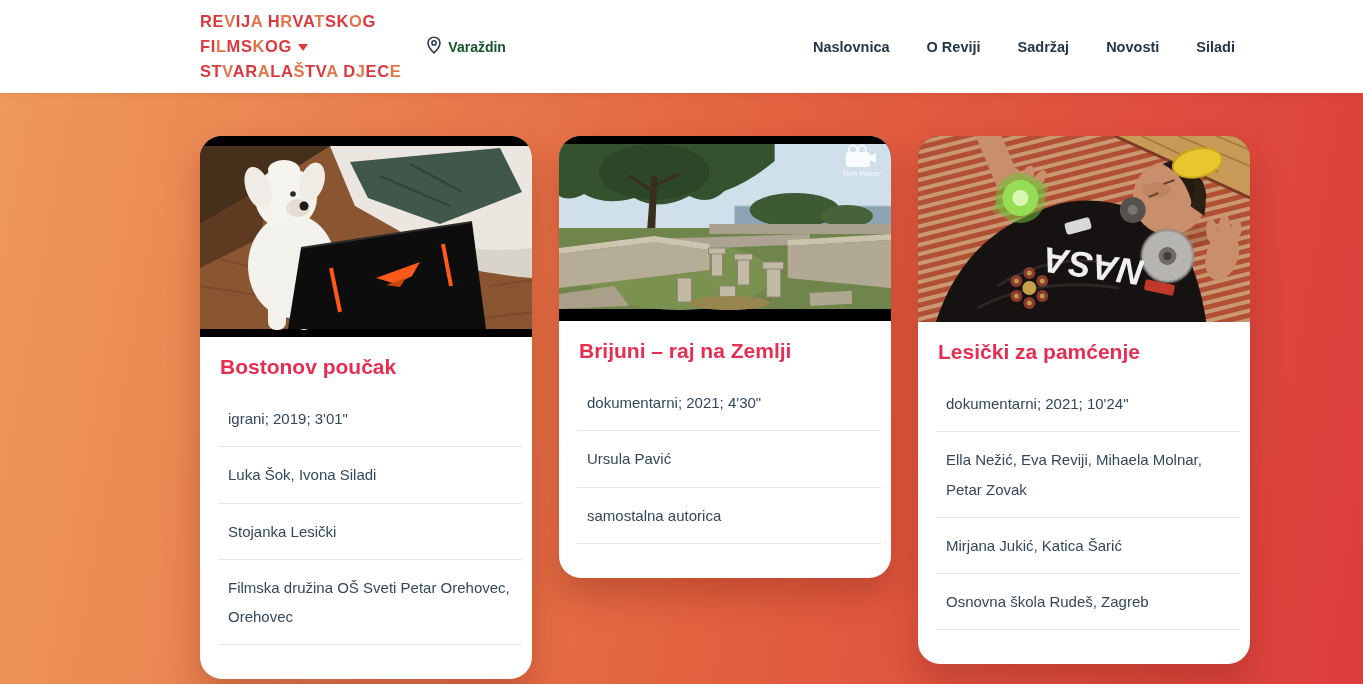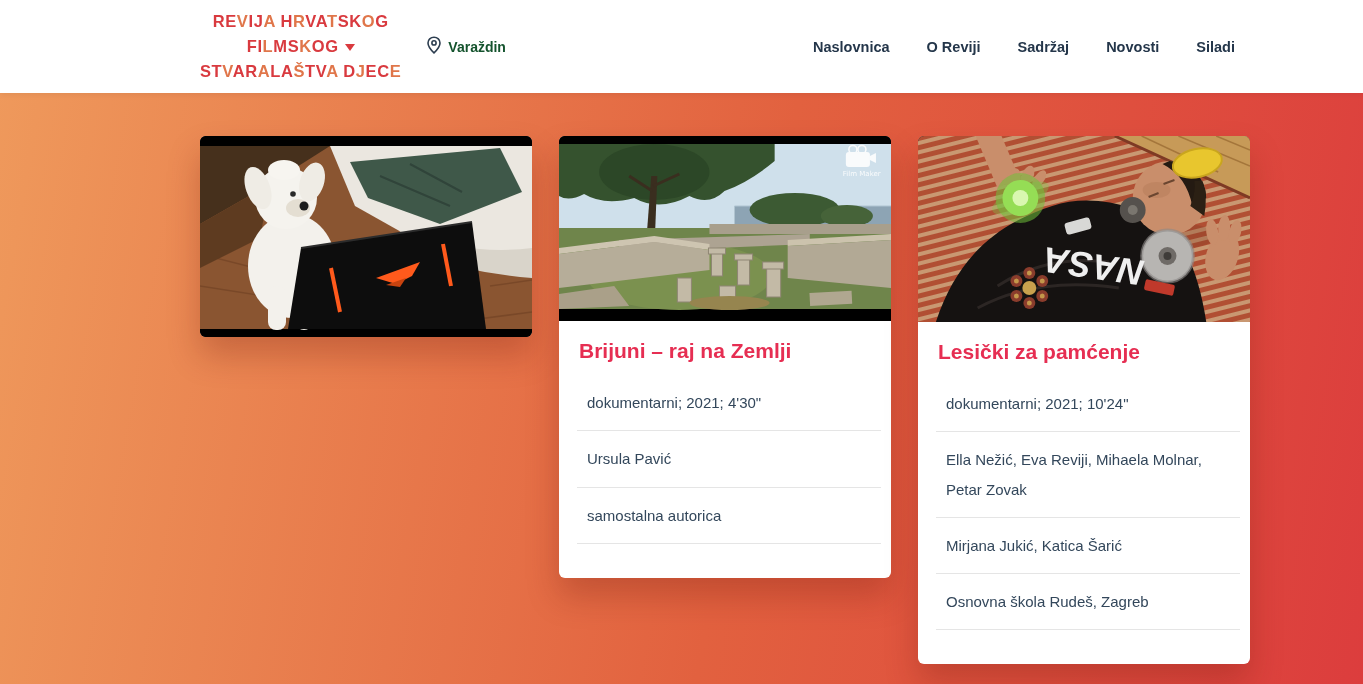--- a/index.html
+++ b/index.html
@@ -11,32 +11,32 @@
   }
   .page { width:1363px; height:684px; background:linear-gradient(100deg,#ef9a5c 0%,#e2613f 55%,#dc3d3d 100%); }
 
   
   .header {
     height:93px; background:#ffffff;
     display:flex; align-items:center;
     padding-left:200px; padding-right:128px;
     box-shadow:0 2px 6px rgba(0,0,0,.06);
   }
-  .logo { line-height:1.5; font-weight:bold; font-size:16.5px; letter-spacing:.6px; cursor:pointer;text-align:center; }
+  .logo { line-height:1.5; font-weight:bold; font-size:16.5px; letter-spacing:.6px; cursor:pointer; }
   .logo-line { display:block; white-space:nowrap; }
   .logo-accent { display:inline-block; width:0; height:0; border-left:5px solid transparent; border-right:5px solid transparent; border-top:7px solid #d93a3f; margin-left:6px; vertical-align:middle; }
   .location { display:flex; align-items:center; gap:7px; margin-left:26px; color:#14532d; font-weight:bold; font-size:14px; }
   .spacer { flex:1; }
   .nav { display:flex; gap:37px; }
   .nav-link { font-size:14.5px; font-weight:bold; color:#24364a; text-decoration:none; cursor:pointer; white-space:nowrap; }
 
   
   .main { display:flex; align-items:flex-start; gap:27px; padding:43px 0 0 200px; }
   .card {
-    width:332px; background:#ffffff; border-radius:6px; overflow:hidden;
+    width:332px; background:#ffffff; border-radius:22px; overflow:hidden;
     box-shadow:0 18px 32px rgba(110,25,15,.28);
   }
   .thumb { position:relative; background:#000; width:100%; display:block; cursor:pointer; }
   .thumb svg { display:block; width:100%; height:100%; }
   .thumb-1 { height:201px; }
   .thumb-2 { height:185px; }
   .thumb-3 { height:186px; }
   .card-body { padding:18px 10px 34px 18px; }
   .card-title { margin:0 0 12px 2px; font-size:21px; font-weight:bold; color:#e62e52; cursor:pointer; }
   .meta-row {
@@ -107,20 +107,27 @@
           <ellipse cx="98" cy="72" rx="12" ry="9" fill="#e4ded2"></ellipse>
           <circle cx="104" cy="70" r="4.5" fill="#1c1c1c"></circle>
           <circle cx="93" cy="58" r="2.8" fill="#2a2a2a"></circle>
           <polygon points="88,193 101,112 272,86 286,193" fill="#0d0d0d"></polygon>
           <line x1="101" y1="112" x2="272" y2="86" stroke="#2c2c2c" stroke-width="2"></line>
           <line x1="131" y1="132" x2="140" y2="176" stroke="#ff5a1c" stroke-width="4"></line>
           <line x1="243" y1="108" x2="251" y2="150" stroke="#ff5a1c" stroke-width="4"></line>
           <path d="M176,142 L220,126 L212,140 L196,148 Z" fill="#ff5a1c"></path>
           <path d="M186,149 L206,142 L200,151 Z" fill="#c8430f"></path>
         </svg>
+      </div>
+      <div class="card-body">
+        <h2 class="card-title">Bostonov poučak</h2>
+        <div class="meta-row">igrani; 2019; 3'01"</div>
+        <div class="meta-row">Luka Šok, Ivona Siladi</div>
+        <div class="meta-row">Stojanka Lesički</div>
+        <div class="meta-row">Filmska družina OŠ Sveti Petar Orehovec, Orehovec</div>
       </div>
     </article>
 
     <article class="card">
       <div class="thumb thumb-2">
         <svg viewBox="0 0 331 185" preserveAspectRatio="none">
           <rect width="331" height="185" fill="#000"></rect>
           <rect y="8" width="331" height="165" fill="#cfe0eb"></rect>
           <rect x="175" y="70" width="156" height="28" fill="#8da4b4"></rect>
           <line x1="175" y1="70" x2="331" y2="70" stroke="#b0c4d2" stroke-width="1"></line>

